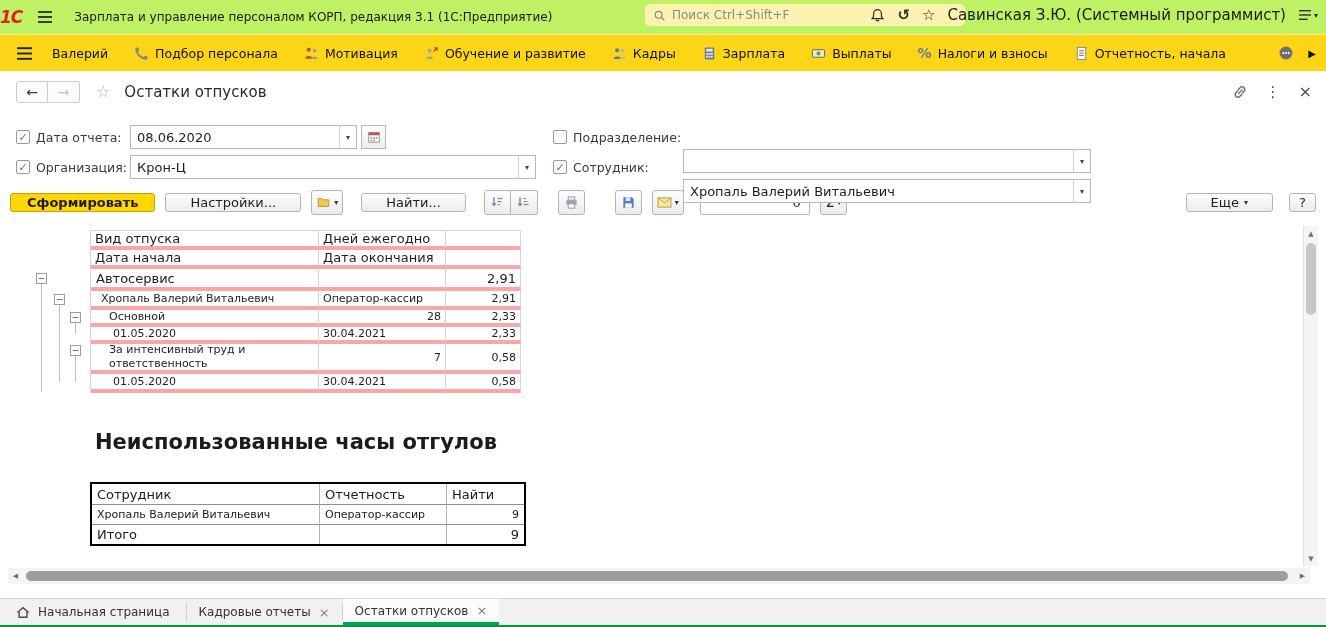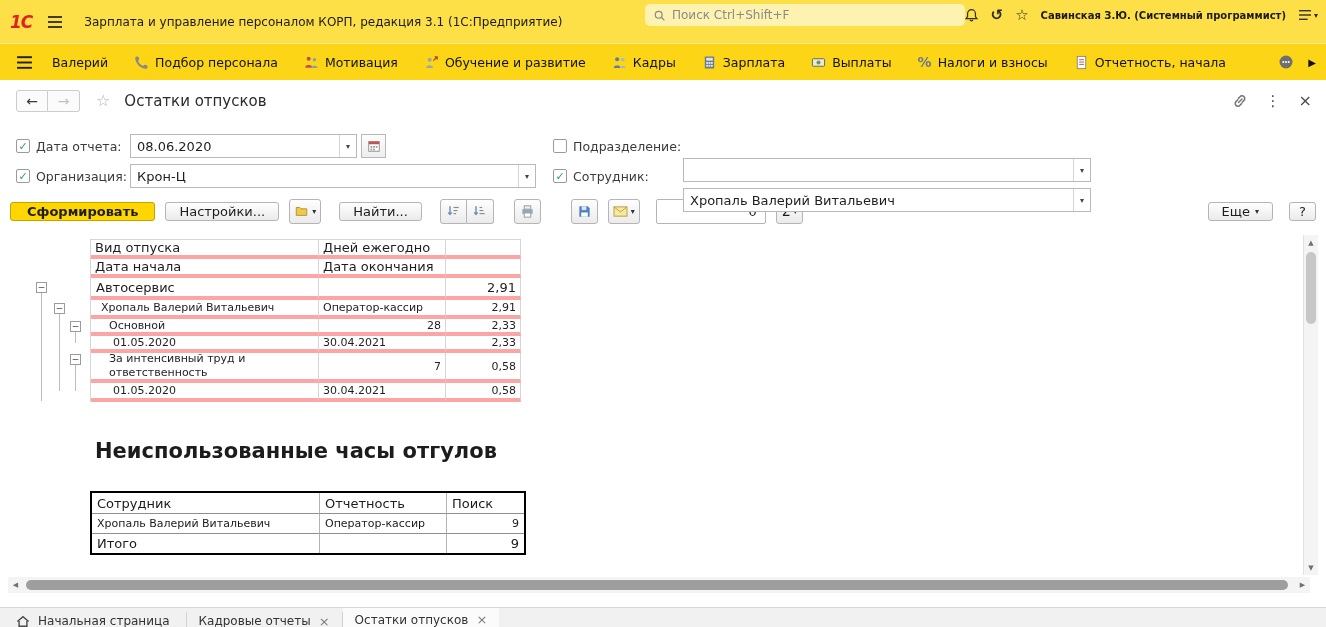--- a/index.html
+++ b/index.html
@@ -1,31 +1,31 @@
 <!DOCTYPE html>
 <html><head>
 <meta charset="utf-8">
 <style>
   * { box-sizing: border-box; margin: 0; padding: 0; }
   html,body { background:#fff; }
   body { font-family:"DejaVu Sans", sans-serif; }
   .app { position:relative; width:1326px; height:627px; background:#fff; overflow:hidden; }
 
   
-  .titlebar { position:relative; height:43px; background:#fde047; display:flex; align-items:center; padding:0 10px; }
+  .titlebar { position:relative; height:34px; background:#bef264; display:flex; align-items:center; padding:0 0; }
   .logo { color:#e31e24; font-weight:bold; font-size:17px; font-style:italic; margin-right:12px; letter-spacing:-1px; }
   .tb-burger { width:22px; height:18px; display:flex; align-items:center; justify-content:center; cursor:pointer; }
   .app-title { font-size:12px; color:#1b1b1b; margin-left:18px; white-space:nowrap; }
   .search { position:absolute; left:645px; top:4px; width:320px; height:22px; background:#fdf2b0; border-radius:5px; display:flex; align-items:center; padding:0 8px; gap:6px; cursor:text; }
   .search-ph { color:#8a8a8a; font-size:12px; white-space:nowrap; }
   .tb-right { position:absolute; right:8px; top:0; height:30px; display:flex; align-items:center; gap:12px; }
   .tb-ic { display:flex; align-items:center; justify-content:center; cursor:pointer; }
   .glyph-star { font-size:15px; color:#2b2b2b; }
   .glyph-history { font-size:15px; color:#2b2b2b; font-weight:bold; }
-  .user-name { font-size:10px; color:#1b1b1b; white-space:nowrap; cursor:pointer;font-weight:bold; }
+  .user-name { font-size:15px; color:#1b1b1b; white-space:nowrap; cursor:pointer; }
   .svc-caret { font-size:8px; color:#2b2b2b; margin-left:2px; }
 
   
   .menubar { height:37px; background:#fcd616; border-top:1px solid #ffec8e; display:flex; align-items:center; padding:0 10px; }
   .mb-burger { width:28px; height:24px; display:flex; align-items:center; justify-content:center; margin-right:14px; cursor:pointer; }
   .menu-item { display:flex; align-items:center; gap:6px; margin-right:26px; font-size:12.5px; color:#111; white-space:nowrap; cursor:pointer; }
   .mi-icon { display:flex; align-items:center; }
   .percent-glyph { font-size:14px; font-weight:bold; color:#6d7b8a; }
   .mb-spacer { flex:1; }
   .mb-right { display:flex; align-items:center; gap:14px; }
@@ -51,21 +51,21 @@
   .flabel { font-size:12.5px; color:#3b3b3b; white-space:nowrap; }
   .field { height:24px; border:1px solid #b9b9b9; background:#fff; display:flex; align-items:center; font-size:13px; color:#1e1e1e; padding-left:6px; position:relative; cursor:text; }
   .field .val { white-space:nowrap; overflow:hidden; }
   .field .dd { position:absolute; right:0; top:0; width:17px; height:100%; display:flex; align-items:center; justify-content:center; font-size:8px; color:#444; border-left:1px solid #d5d5d5; cursor:pointer; }
   .cal-btn { width:25px; height:24px; border:1px solid #b9b9b9; background:linear-gradient(#fdfdfd,#ededed); display:flex; align-items:center; justify-content:center; cursor:pointer; }
 
   
   .toolbar { height:40px; display:flex; align-items:center; padding:0 10px; }
   .btn { height:19px; display:flex; align-items:center; justify-content:center; font-size:13px; color:#1d1d1d; border-radius:3px; cursor:pointer; white-space:nowrap; }
   .btn-yellow { background:#ffd600; border:1px solid #c2a300; padding:0 16px; font-weight:bold; }
-  .btn-gray { background:linear-gradient(#fefefe,#ebebeb); border:1px solid #b5b5b5; padding:0 13px; }
+  .btn-gray { background:linear-gradient(#fefefe,#ebebeb); border:1px solid #b5b5b5; padding:0 24px; }
   .icon-btn { min-width:27px; height:25px; background:linear-gradient(#fefefe,#ebebeb); border:1px solid #b5b5b5; border-radius:3px; display:flex; align-items:center; justify-content:center; gap:3px; padding:0 4px; cursor:pointer; }
   .dd-small { font-size:8px; color:#333; }
   .seg { display:flex; }
   .seg .icon-btn:first-child { border-radius:3px 0 0 3px; }
   .seg .icon-btn:last-child { border-radius:0 3px 3px 0; border-left:none; }
   .num-field { width:110px; height:25px; border:1px solid #b5b5b5; border-radius:2px; display:flex; align-items:center; justify-content:flex-end; padding-right:8px; font-size:13px; color:#1d1d1d; cursor:text; }
   .sigma { font-size:14px; color:#1d1d1d; }
   .tb-spacer { flex:1; }
 
   
@@ -467,21 +467,21 @@
         <div class="d" style="padding-left:22px;">01.05.2020</div>
         <div class="d">30.04.2021</div>
         <div class="d num">0,58</div>
       </div>
 
       <div class="hours-title">Неиспользованные часы отгулов</div>
 
       <div class="ht">
         <div class="hh">Сотрудник</div>
         <div class="hh">Отчетность</div>
-        <div class="hh">Поиск</div>
+        <div class="hh">Найти</div>
 
         <div class="hd">Хропаль Валерий Витальевич</div>
         <div class="hd">Оператор-кассир</div>
         <div class="hd num">9</div>
 
         <div class="tt">Итого</div>
         <div class="tt"></div>
         <div class="tt num">9</div>
       </div>
     </div>

